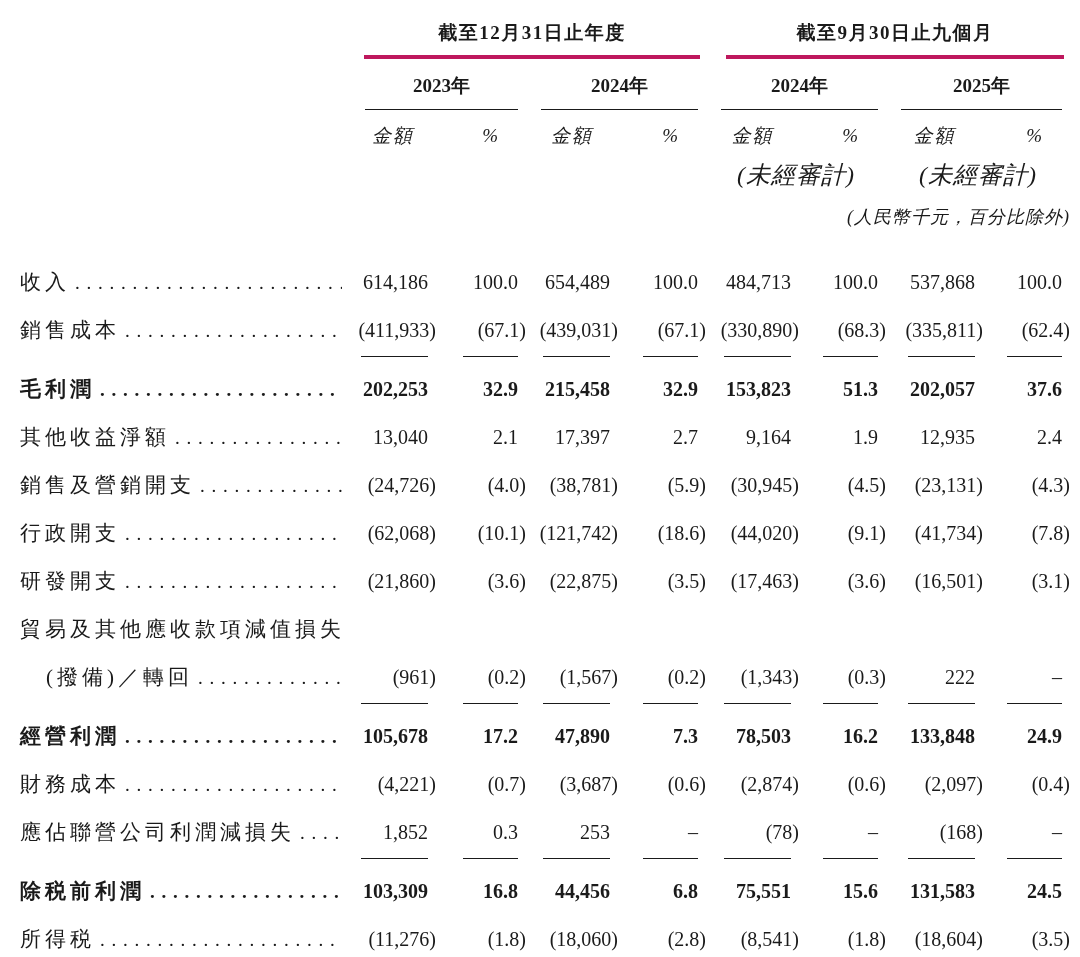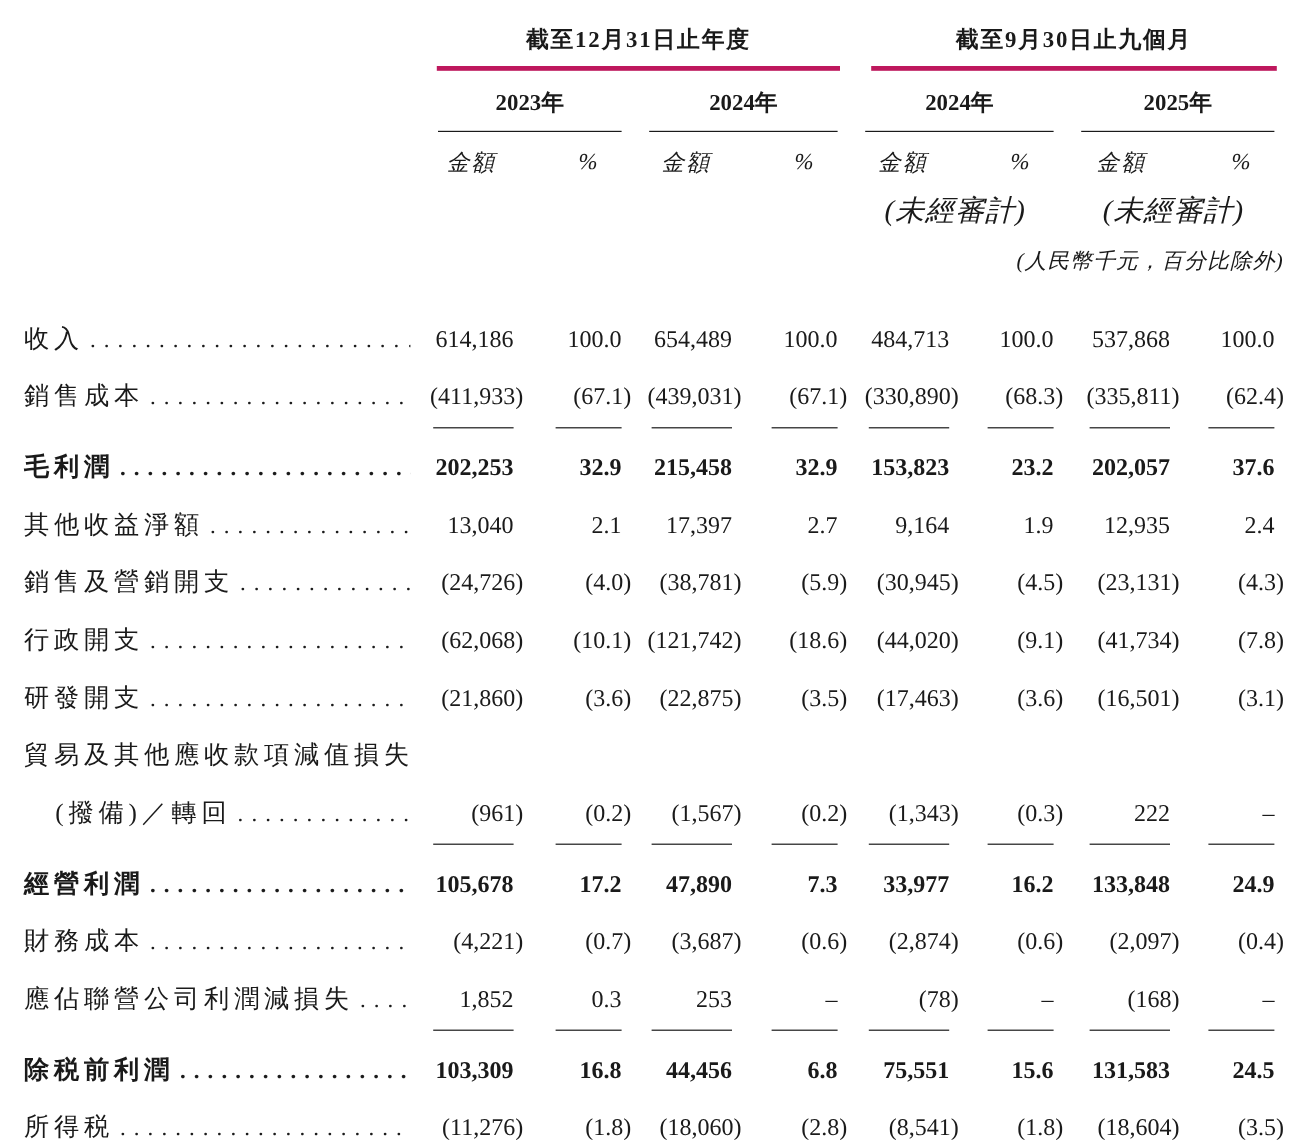--- a/index.html
+++ b/index.html
@@ -209,21 +209,21 @@
             <div class="lw">
               <span class="lbl">毛利潤</span>
               <span class="leader"></span>
             </div>
           </td>
           <td class="num"><span class="v">202,253</span></td>
           <td class="num pct"><span class="v">32.9</span></td>
           <td class="num"><span class="v">215,458</span></td>
           <td class="num pct"><span class="v">32.9</span></td>
           <td class="num"><span class="v">153,823</span></td>
-          <td class="num pct"><span class="v">23.2</span></td>
+          <td class="num pct"><span class="v">51.3</span></td>
           <td class="num"><span class="v">202,057</span></td>
           <td class="num pct"><span class="v">37.6</span></td>
         </tr>
         <tr class="">
           <td class="label">
             <div class="lw">
               <span class="lbl">其他收益淨額</span>
               <span class="leader"></span>
             </div>
           </td>
@@ -319,21 +319,21 @@
           <td class="label">
             <div class="lw">
               <span class="lbl">經營利潤</span>
               <span class="leader"></span>
             </div>
           </td>
           <td class="num"><span class="v">105,678</span></td>
           <td class="num pct"><span class="v">17.2</span></td>
           <td class="num"><span class="v">47,890</span></td>
           <td class="num pct"><span class="v">7.3</span></td>
-          <td class="num"><span class="v">33,977</span></td>
+          <td class="num"><span class="v">78,503</span></td>
           <td class="num pct"><span class="v">16.2</span></td>
           <td class="num"><span class="v">133,848</span></td>
           <td class="num pct"><span class="v">24.9</span></td>
         </tr>
         <tr class="">
           <td class="label">
             <div class="lw">
               <span class="lbl">財務成本</span>
               <span class="leader"></span>
             </div>

